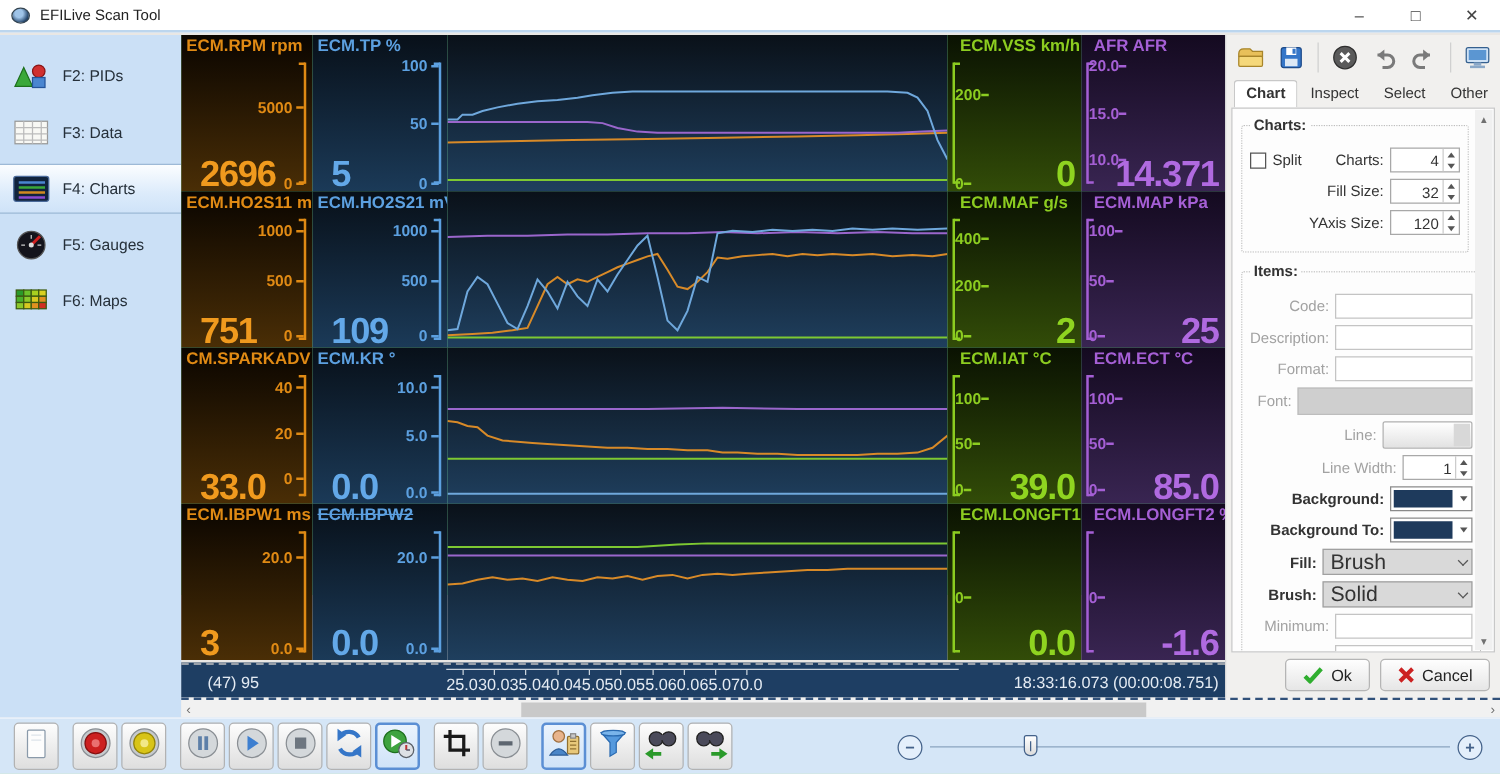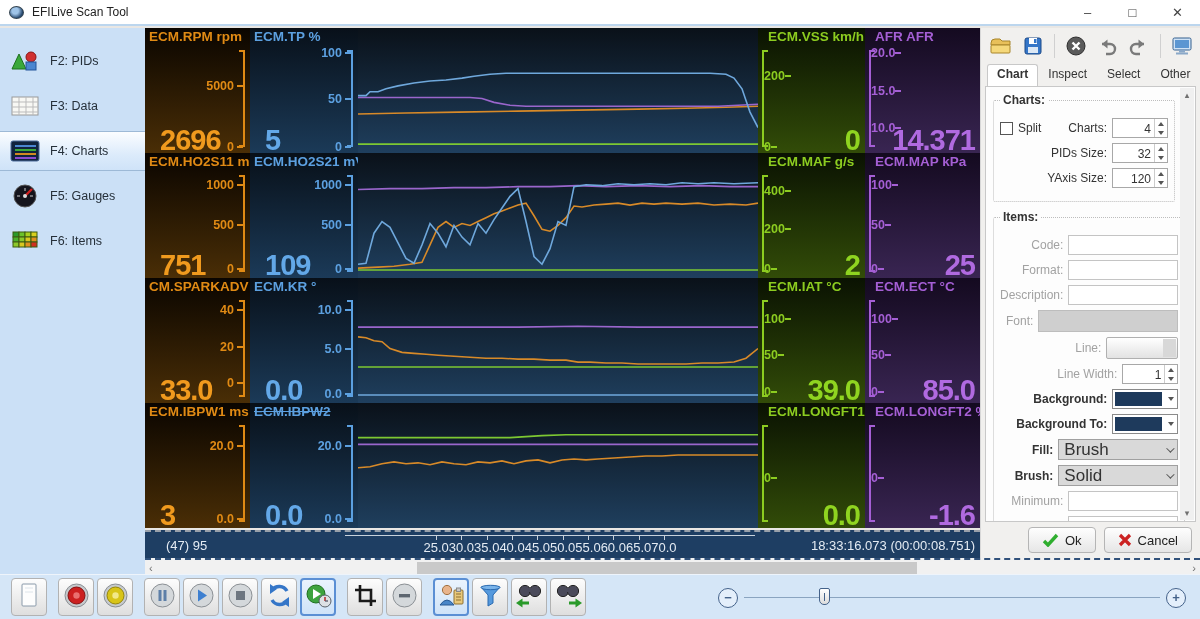--- a/index.html
+++ b/index.html
@@ -52,22 +52,22 @@
   .panel.left  .tick { right:0; }
   .panel.right .tick { left:0; }
   .tmark { width:6px; height:2px; background:var(--c); }
   .panel.left  .tick .tmark { order:2; margin-left:3px; }
   .panel.right .tick .tmark { order:0; margin-right:3px; }
   
   .statusbar { position:absolute; left:145px; top:530px; width:835px; height:28px; background:#1e3e63;
     border-top:2px dashed #98a0aa; color:#e4ebf3; font-size:13px; }
   .sb-left { position:absolute; left:5px; top:6px;margin-left:16px; }
   .sb-right { position:absolute; right:5px; top:6px; }
-  .xticks { position:absolute; left:200px; width:410px; top:3px; height:21px; display:flex;
-    justify-content:center; border-top:1px solid #c8d2dc; }
+  .xticks { position:absolute; left:212px; width:410px; top:3px; height:21px; display:flex;
+    justify-content:flex-start; border-top:1px solid #c8d2dc; }
   .xtick { position:relative; padding-top:4px; font-size:13px; }
   .xtick::before { content:""; position:absolute; top:0; left:50%; width:1px; height:4px; background:#c8d2dc; }
   
   .hscroll { position:absolute; left:145px; top:558px; width:1055px; height:16px; background:#f1f1f1;
     border-top:2px dashed #31517a; }
   .hs-arrow { position:absolute; top:2px; font-size:11px; color:#707070; }
   .hs-arrow.l { left:4px; } .hs-arrow.r { right:4px; }
   .hs-thumb { position:absolute; left:272px; top:2px; width:500px; height:12px; background:#c9c9c9; }
   
   .rpanel { position:absolute; left:980px; top:28px; width:220px; height:530px; background:#f1f0ee;
@@ -193,21 +193,21 @@
             <rect x="7" y="7" width="6" height="5" fill="#8cc82a"></rect>
             <rect x="13" y="7" width="6" height="5" fill="#d8c820"></rect>
             <rect x="19" y="7" width="6" height="5" fill="#e09020"></rect>
             <rect x="1" y="12" width="6" height="5" fill="#8cc82a"></rect>
             <rect x="7" y="12" width="6" height="5" fill="#d8c820"></rect>
             <rect x="13" y="12" width="6" height="5" fill="#e09020"></rect>
             <rect x="19" y="12" width="6" height="5" fill="#d03020"></rect>
           </g>
         </svg>
       </span>
-      <span class="sb-label">F6: Items</span>
+      <span class="sb-label">F6: Maps</span>
     </div>
   </div>
 
 <div class="chart-area" id="chart-rows">
     <div class="crow">
       <div class="panel orange left">
         <div class="plabel">ECM.RPM rpm</div>
         <div class="axis">
           <div class="tick" style="top: 37%;">
             <span class="ttext">5000</span>
@@ -593,21 +593,21 @@
                   <i class="tri-up"></i>
                 </span>
                 <span>
                   <i class="tri-dn"></i>
                 </span>
               </span>
           </span>
         </span>
       </div>
       <div class="frow">
-        <span class="flabel">PIDs Size:</span>
+        <span class="flabel">Fill Size:</span>
         <span class="spin">
           <span class="num">32</span>
           <span class="arrows">
               <span>
                 <i class="tri-up"></i>
               </span>
               <span>
                 <i class="tri-dn"></i>
               </span>
             </span>
@@ -628,25 +628,25 @@
         </span>
       </div>
     </fieldset>
     <fieldset>
       <legend>Items:</legend>
       <div class="frow">
           <span class="flabel dis">Code:</span>
           <span class="txt"></span>
         </div>
       <div class="frow">
+          <span class="flabel dis">Description:</span>
+          <span class="txt"></span>
+        </div>
+      <div class="frow">
           <span class="flabel dis">Format:</span>
-          <span class="txt"></span>
-        </div>
-      <div class="frow">
-          <span class="flabel dis">Description:</span>
           <span class="txt"></span>
         </div>
       <div class="frow">
           <span class="flabel dis">Font:</span>
           <span class="fontbox"></span>
         </div>
       <div class="frow">
           <span class="flabel dis">Line:</span>
           <span class="linedrop">
             <span class="dd"></span>

